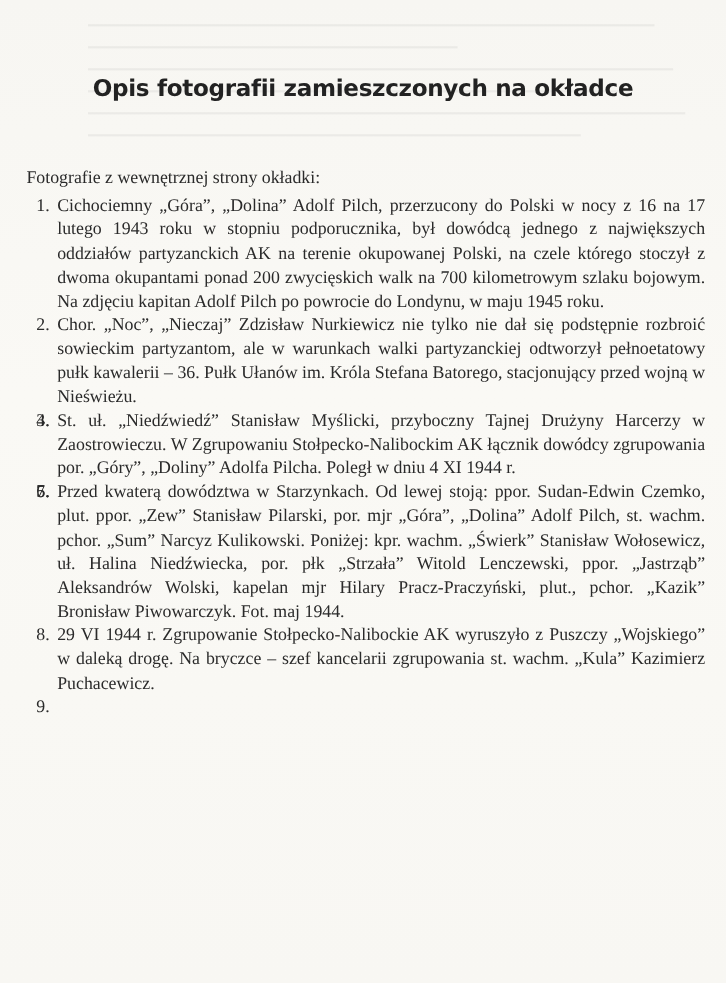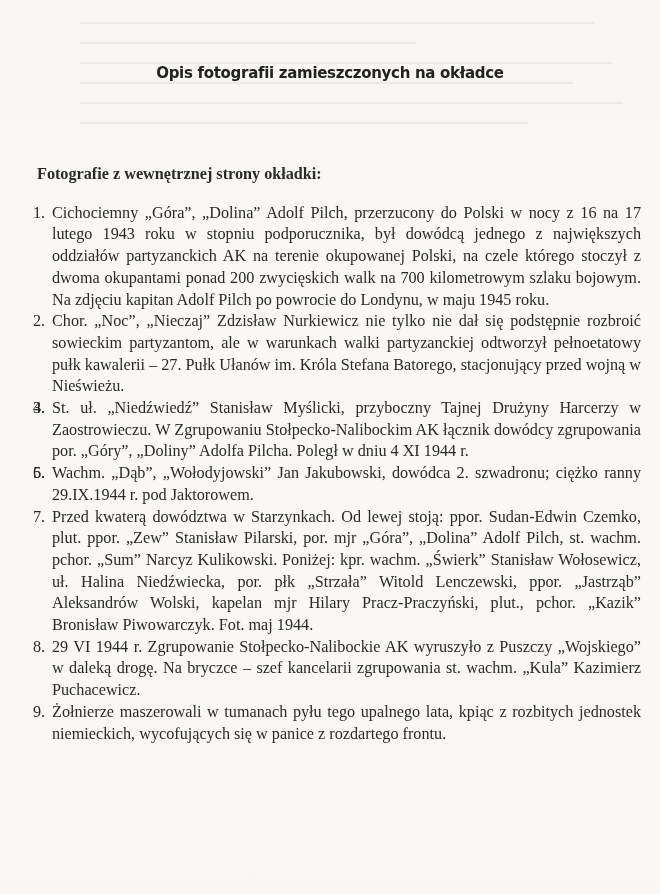--- a/index.html
+++ b/index.html
@@ -17,32 +17,32 @@
     opacity: 0.07;
   }
   .show-through div {
     height: 2px; background: #555; margin: 18px 0 0 0;
   }
   .title {
     position: absolute; left: 0; top: 54px; width: 660px;
     text-align: center;
     font-family: "DejaVu Sans", sans-serif;
     font-weight: bold;
-    font-size: 15px;
+    font-size: 21px;
     letter-spacing: -0.3px;
     color: #222;
   }
   .content {
     position: absolute; left: 20px; top: 147px; width: 621px;
     font-family: "Liberation Serif", serif;
     font-size: 16.2px;
     line-height: 21.7px;
     color: #2a2a2a;
   }
-  .intro { margin: 17px; font-weight: bold; }
+  .intro { margin: 4px; }
   ol.items { list-style: none; margin: 0; padding: 0; }
   ol.items li {
     position: relative; padding-left: 32px; text-align: justify;
     hyphens: manual;
   }
   ol.items li .num {
     position: absolute; left: 13px; top: 0;
   }
 </style>
 </head>
@@ -57,23 +57,23 @@
       <div style="width:97%"></div>
       <div style="width:80%"></div>
   </div>
 
   <h1 class="title">Opis fotografii zamieszczonych na okładce</h1>
 
   <div class="content">
     <p class="intro">Fotografie z wewnętrznej strony okładki:</p>
     <ol class="items">
       <li><span class="num">1.</span><span>Cichociemny „Góra”, „Dolina” Adolf Pilch, przerzucony do Polski w nocy z 16 na 17 lutego 1943 roku w stopniu podporucznika, był dowódcą jednego z największych oddziałów partyzanckich AK na terenie okupowanej Polski, na czele którego stoczył z dwoma okupantami ponad 200 zwycięskich walk na 700 kilometrowym szlaku bojowym. Na zdjęciu kapitan Adolf Pilch po powrocie do Londynu, w maju 1945 roku.</span></li>
-      <li><span class="num">2.</span><span>Chor. „Noc”, „Nieczaj” Zdzisław Nurkiewicz nie tylko nie dał się podstępnie rozbroić sowieckim partyzantom, ale w warunkach walki partyzanckiej odtworzył pełnoetatowy pułk kawalerii – 27. Pułk Ułanów im. Króla Stefana Batorego, stacjonujący przed wojną w Nieświeżu.</span></li>
+      <li><span class="num">2.</span><span>Chor. „Noc”, „Nieczaj” Zdzisław Nurkiewicz nie tylko nie dał się podstępnie rozbroić sowieckim partyzantom, ale w warunkach walki partyzanckiej odtworzył pełnoetatowy pułk kawalerii – 36. Pułk Ułanów im. Króla Stefana Batorego, stacjonujący przed wojną w Nieświeżu.</span></li>
       <li><span class="num">3.</span></li>
       <li><span class="num">4.</span><span>St. uł. „Niedźwiedź” Stanisław Myślicki, przyboczny Tajnej Drużyny Harcerzy w Zaostrowieczu. W Zgrupowaniu Stołpecko-Nalibockim AK łącznik dowódcy zgrupowania por. „Góry”, „Doliny” Adolfa Pilcha. Poległ w dniu 4 XI 1944 r.</span></li>
       <li><span class="num">5.</span></li>
-      <li><span class="num">6.</span><span>Wachm. „Dąb”, „Wołodyjowski” Jan Jakubowski, dowódca 2. szwadronu; ciężko ranny 29.IX.1944 r. pod Jaktorowem.</span></li>
+      <li><span class="num">6.</span></li>
       <li><span class="num">7.</span><span>Przed kwaterą dowództwa w Starzynkach. Od lewej stoją: ppor. Sudan-Edwin Czemko, plut. ppor. „Zew” Stanisław Pilarski, por. mjr „Góra”, „Dolina” Adolf Pilch, st. wachm. pchor. „Sum” Narcyz Kulikowski. Poniżej: kpr. wachm. „Świerk” Stanisław Wołosewicz, uł. Halina Niedźwiecka, por. płk „Strzała” Witold Lenczewski, ppor. „Jastrząb” Aleksandrów Wolski, kapelan mjr Hilary Pracz-Praczyński, plut., pchor. „Kazik” Bronisław Piwowarczyk. Fot. maj 1944.</span></li>
       <li><span class="num">8.</span><span>29 VI 1944 r. Zgrupowanie Stołpecko-Nalibockie AK wyruszyło z Puszczy „Wojskiego” w daleką drogę. Na bryczce – szef kancelarii zgrupowania st. wachm. „Kula” Kazimierz Puchacewicz.</span></li>
-      <li><span class="num">9.</span><span>Żołnierze maszerowali w tumanach pyłu tego upalnego lata, kpiąc z rozbitych jednostek niemieckich, wycofujących się w panice z rozdartego frontu.</span></li>
+      <li><span class="num">9.</span></li>
     </ol>
   </div>
 </div>
 
 </body></html>

